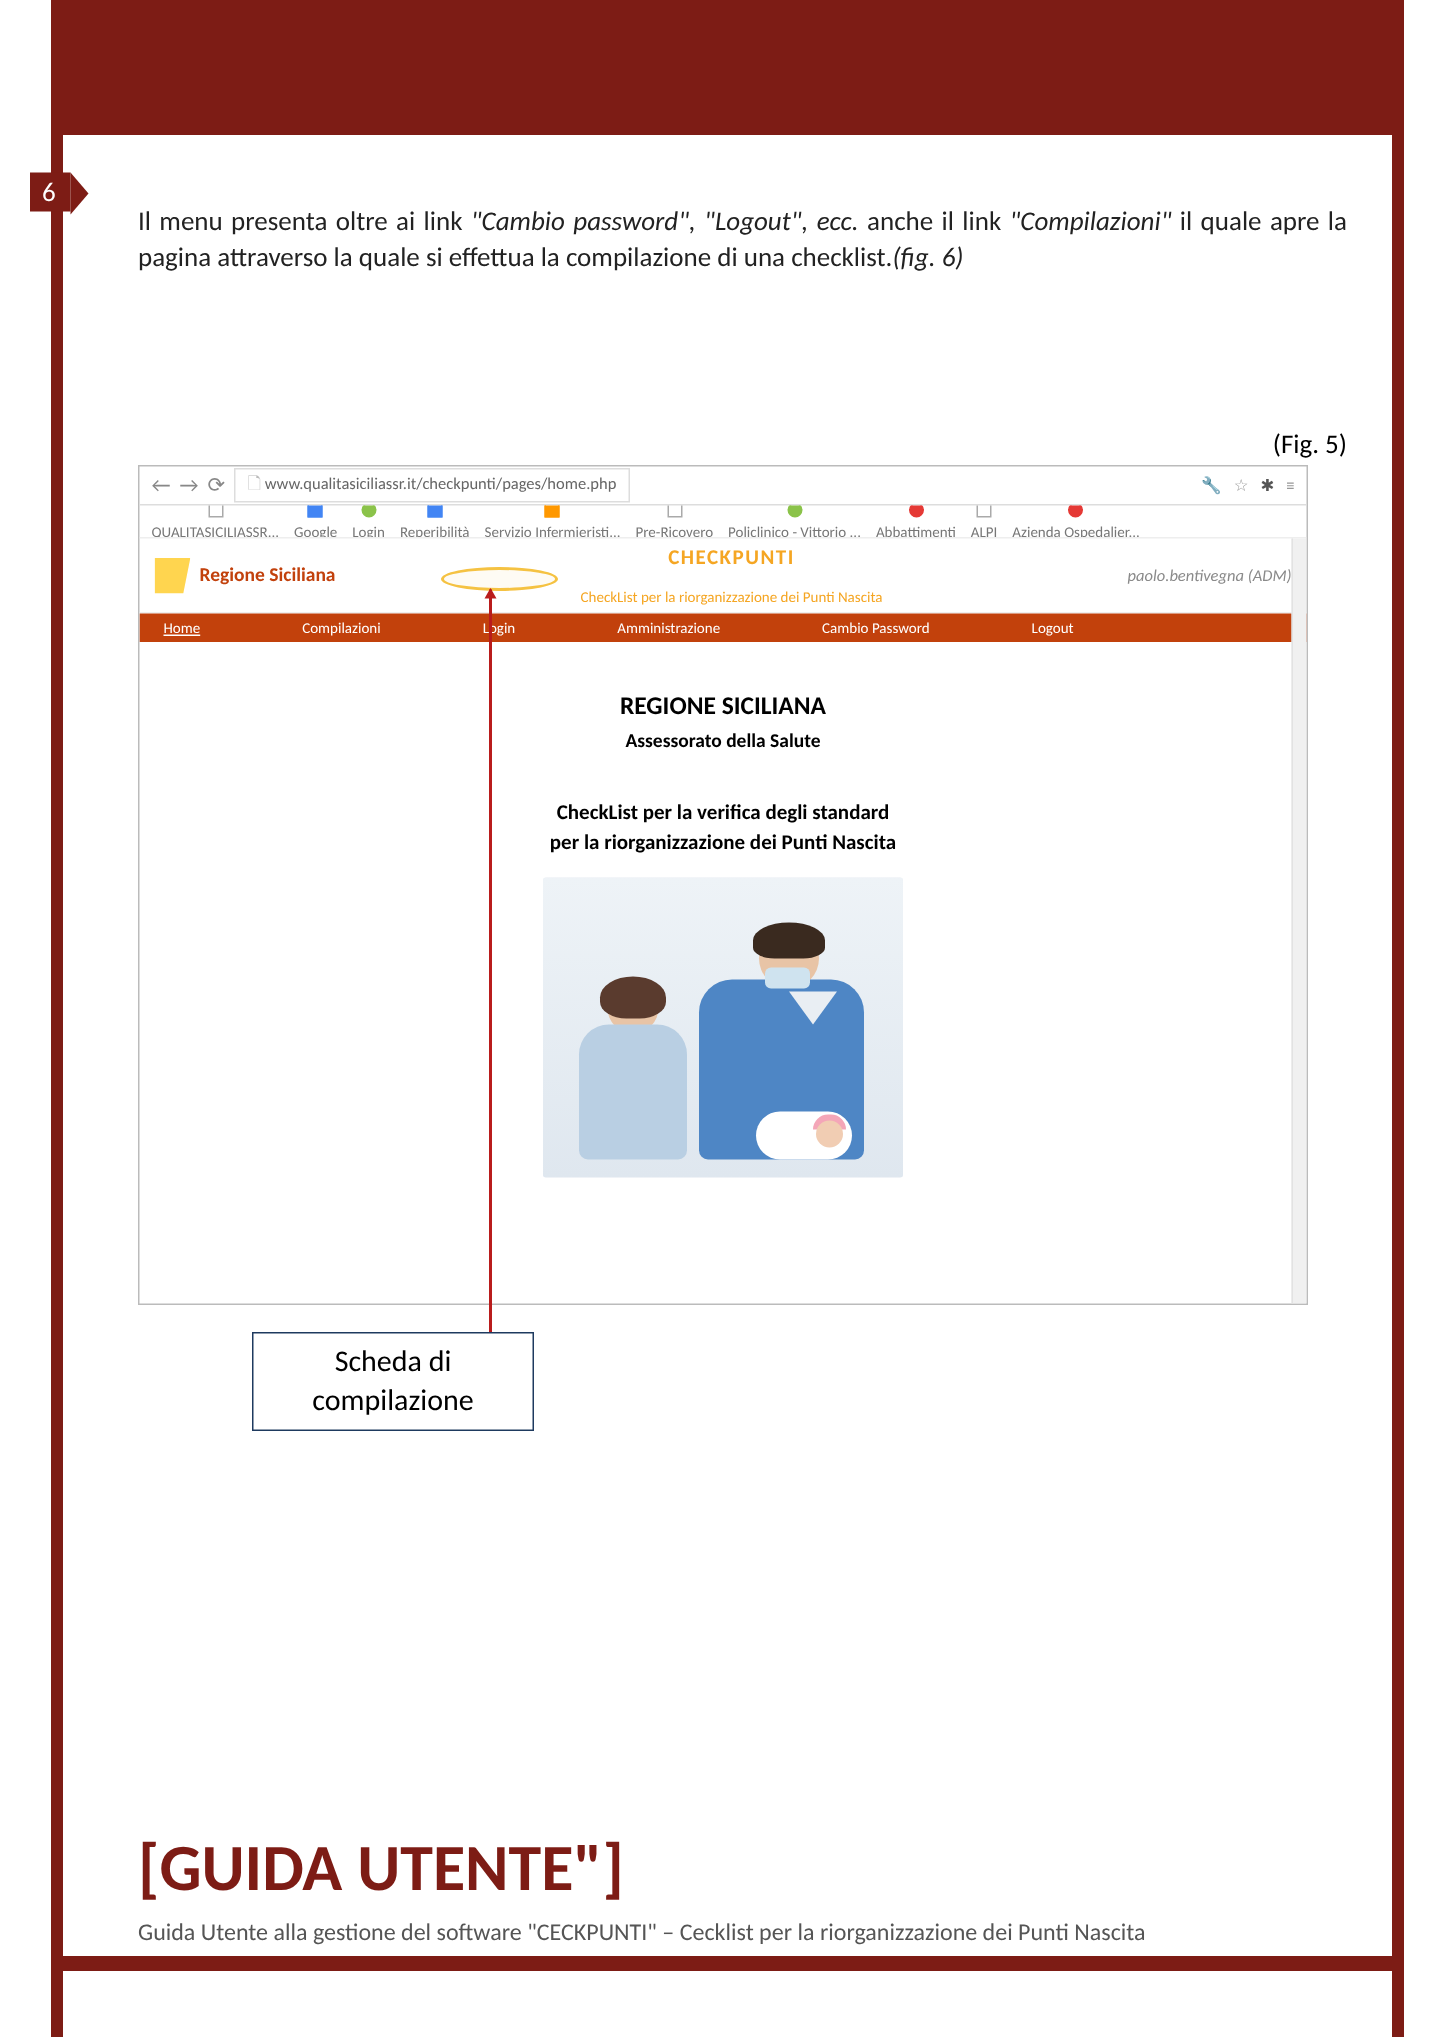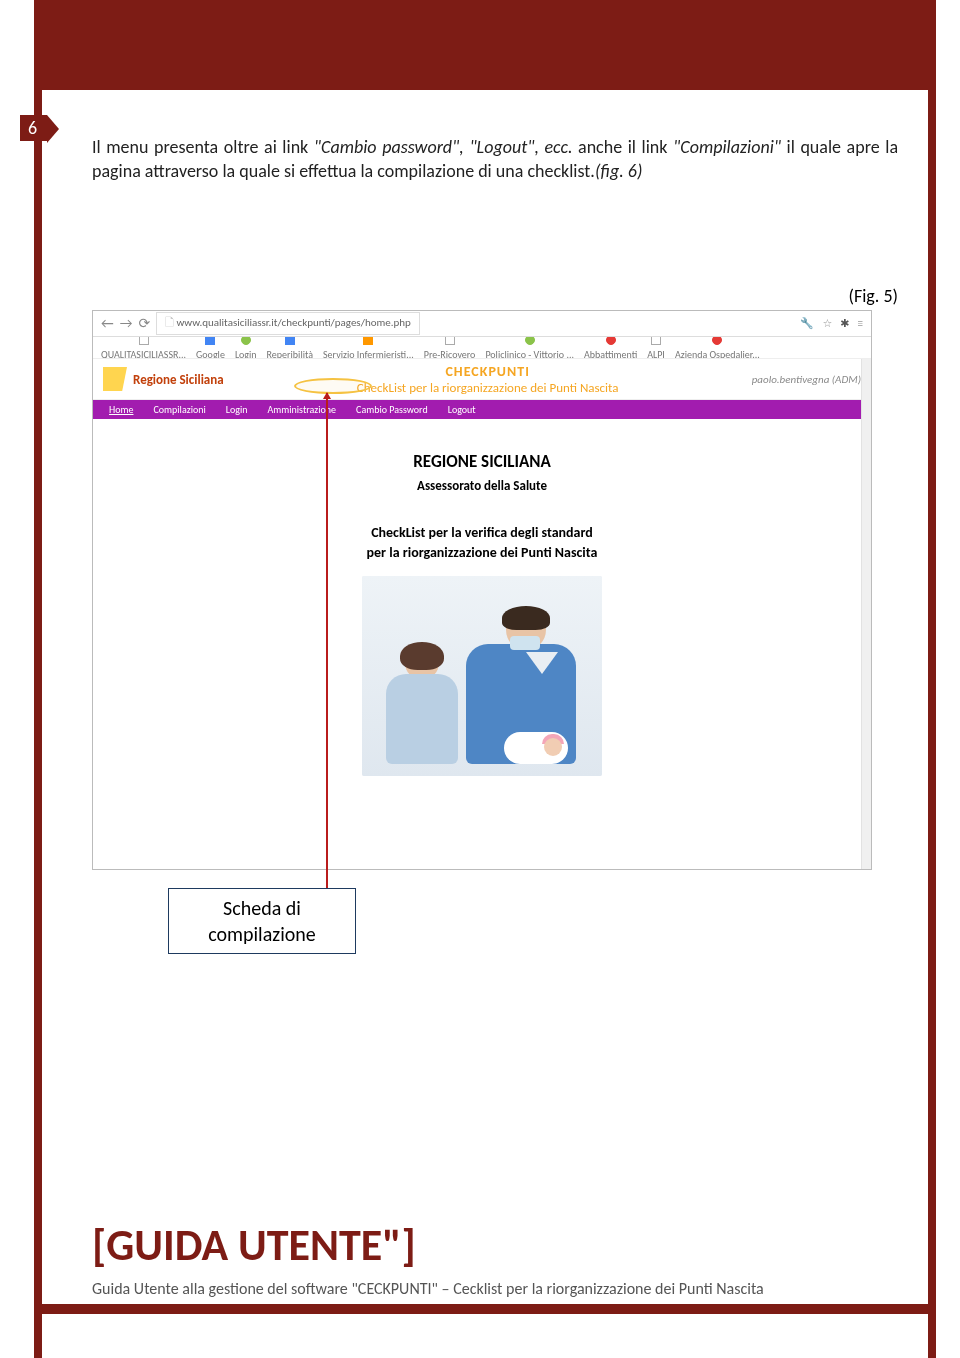--- a/index.html
+++ b/index.html
@@ -76,26 +76,27 @@
     border-bottom: 1px solid #eee;
   }
   .region-logo {
     width: 24px; height: 24px; background: #ffd54f;
     clip-path: polygon(0 0, 100% 0, 80% 100%, 0 100%);
     margin-right: 6px;
   }
   .region-text { color: #c2410c; font-weight: bold; font-size: 13px; }
   .app-title-wrap { flex:1; text-align:center; }
   .app-title { color: #f5a623; font-weight: bold; letter-spacing: 1px; font-size: 14px; }
-  .app-subtitle { color: #f5a623; font-size: 13px; }
+  .app-subtitle { color: #f5a623; font-size: 10px; margin-top: 11px; }
   .user-text { color: #8a8a8a; font-style: italic; font-size: 11px; }
 
   .menu-bar {
-    background: #a21caf; display: flex; padding: 0 6px;
+    background: #c2410c; display: flex; padding: 0 6px;
     font-size: 10px;
+    gap: 48px;
   }
   .menu-item {
     color: #fff; padding: 3px 10px;
   }
   .menu-item.active {
     text-decoration: underline;
   }
   .app-body {
     text-align: center; padding: 18px 20px;
   }

